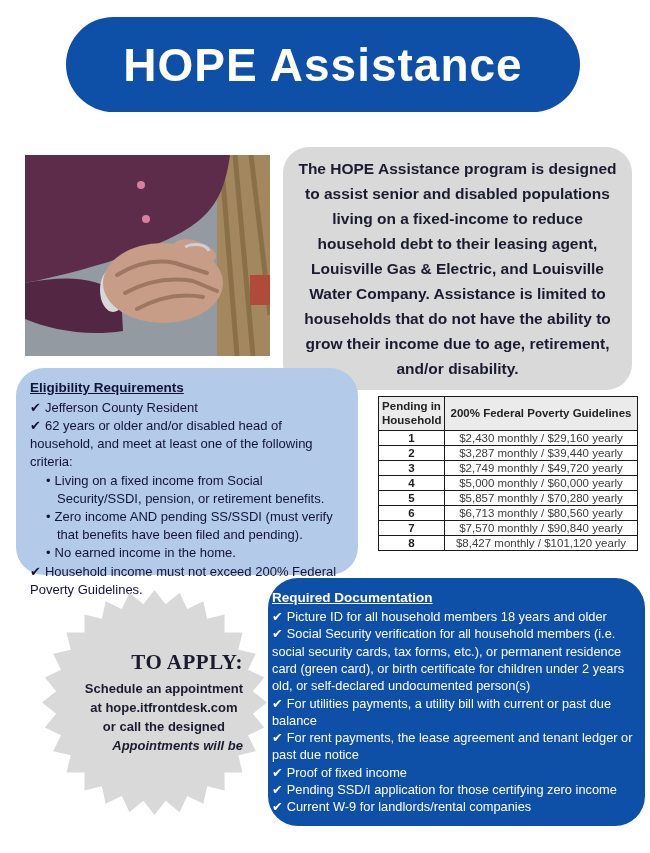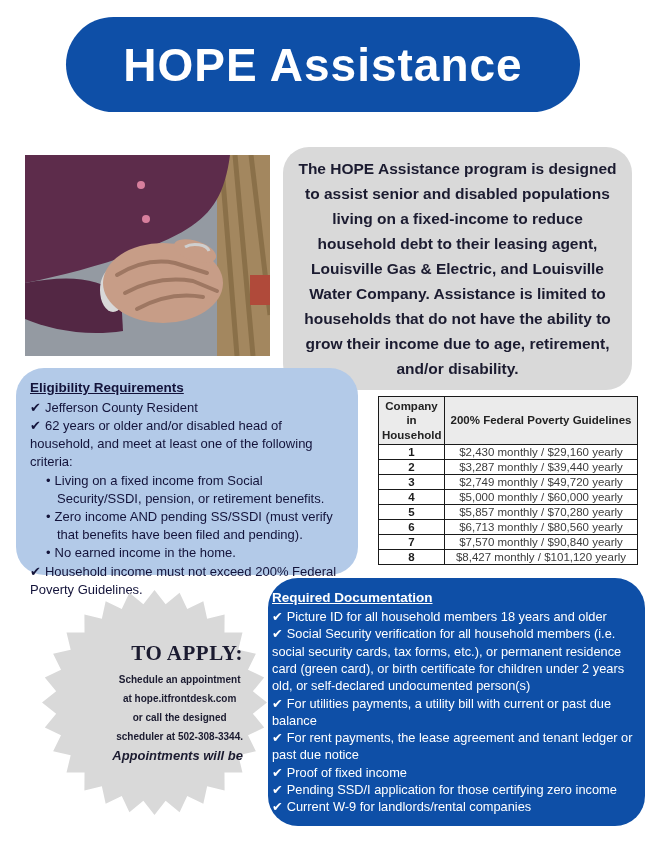--- a/index.html
+++ b/index.html
@@ -44,21 +44,21 @@
   .ptable td{padding:0 2px;height:15px;line-height:14px;}
   .ptable td.num{font-weight:bold;color:#1d1d1d;}
 
   
   .burst{position:absolute;left:42px;top:590px;width:225px;height:225px;}
   .burst svg{position:absolute;inset:0;width:100%;height:100%;}
   .burst-text{position:absolute;inset:0;display:flex;flex-direction:column;align-items:flex-end;
               justify-content:center;text-align:center;color:var(--dark);padding:0 24px;}
   .apply-head{font-family:"Liberation Serif",serif;font-weight:bold;font-size:21px;
               letter-spacing:0.5px;margin-bottom:4px;}
-  .apply-line{font-size:10px;font-weight:bold;line-height:19px;}
+  .apply-line{font-size:13px;font-weight:bold;line-height:19px;}
   .apply-italic{font-size:13px;font-weight:bold;font-style:italic;line-height:19px;}
 
   
   .docs{position:absolute;left:268px;top:578px;width:377px;height:248px;background:var(--blue);
         border-radius:30px;padding:11px 4px;color:#fff;font-size:12.8px;line-height:1.35;}
   .docs .sec-heading{font-size:13.5px;margin-bottom:1px;}
   .docs .line{margin:0;}
 </style>
 </head>
 <body>
@@ -99,21 +99,21 @@
         <div class="line bullet"><span class="mark">•</span>Living on a fixed income from Social Security/SSDI, pension, or retirement benefits.</div>
         <div class="line bullet"><span class="mark">•</span>Zero income AND pending SS/SSDI (must verify that benefits have been filed and pending).</div>
         <div class="line bullet"><span class="mark">•</span>No earned income in the home.</div>
         <div class="line check"><span class="mark">✔</span>Household income must not exceed 200% Federal Poverty Guidelines.</div>
       </div>
   </div>
 
   <table class="ptable">
     <thead>
       <tr>
-        <th>Company in Household</th>
+        <th>Pending in Household</th>
         <th>200% Federal Poverty Guidelines</th>
       </tr>
     </thead>
     <tbody id="ptable-body">
         <tr>
           <td class="num">1</td>
           <td>$2,430 monthly / $29,160 yearly</td>
         </tr>
         <tr>
           <td class="num">2</td>
@@ -149,21 +149,20 @@
   <div class="burst">
     <svg viewBox="0 0 200 200">
       <polygon id="burst-poly" fill="#d9d9d9" points="200.0,100.0 187.4,109.9 197.5,122.3 183.1,129.1 190.1,143.4 174.5,146.8 178.2,162.3 162.2,162.2 162.3,178.2 146.8,174.5 143.4,190.1 129.1,183.1 122.3,197.5 109.9,187.4 100.0,200.0 90.1,187.4 77.7,197.5 70.9,183.1 56.6,190.1 53.2,174.5 37.7,178.2 37.8,162.2 21.8,162.3 25.5,146.8 9.9,143.4 16.9,129.1 2.5,122.3 12.6,109.9 0.0,100.0 12.6,90.1 2.5,77.7 16.9,70.9 9.9,56.6 25.5,53.2 21.8,37.7 37.8,37.8 37.7,21.8 53.2,25.5 56.6,9.9 70.9,16.9 77.7,2.5 90.1,12.6 100.0,0.0 109.9,12.6 122.3,2.5 129.1,16.9 143.4,9.9 146.8,25.5 162.3,21.8 162.2,37.8 178.2,37.7 174.5,53.2 190.1,56.6 183.1,70.9 197.5,77.7 187.4,90.1"></polygon>
     </svg>
     <div class="burst-text">
       <div class="apply-head">TO APPLY:</div>
       <div id="apply-lines">
           <div class="apply-line">Schedule an appointment</div>
           <div class="apply-line">at hope.itfrontdesk.com</div>
           <div class="apply-line">or call the designed</div>
-          <div class="apply-line">scheduler at 502-308-3344.</div>
         </div>
       <div id="apply-italics">
           <div class="apply-italic">Appointments will be</div>
         </div>
     </div>
   </div>
 
   <div class="docs">
     <div class="sec-heading">Required Documentation</div>
     <div id="docs-list">

